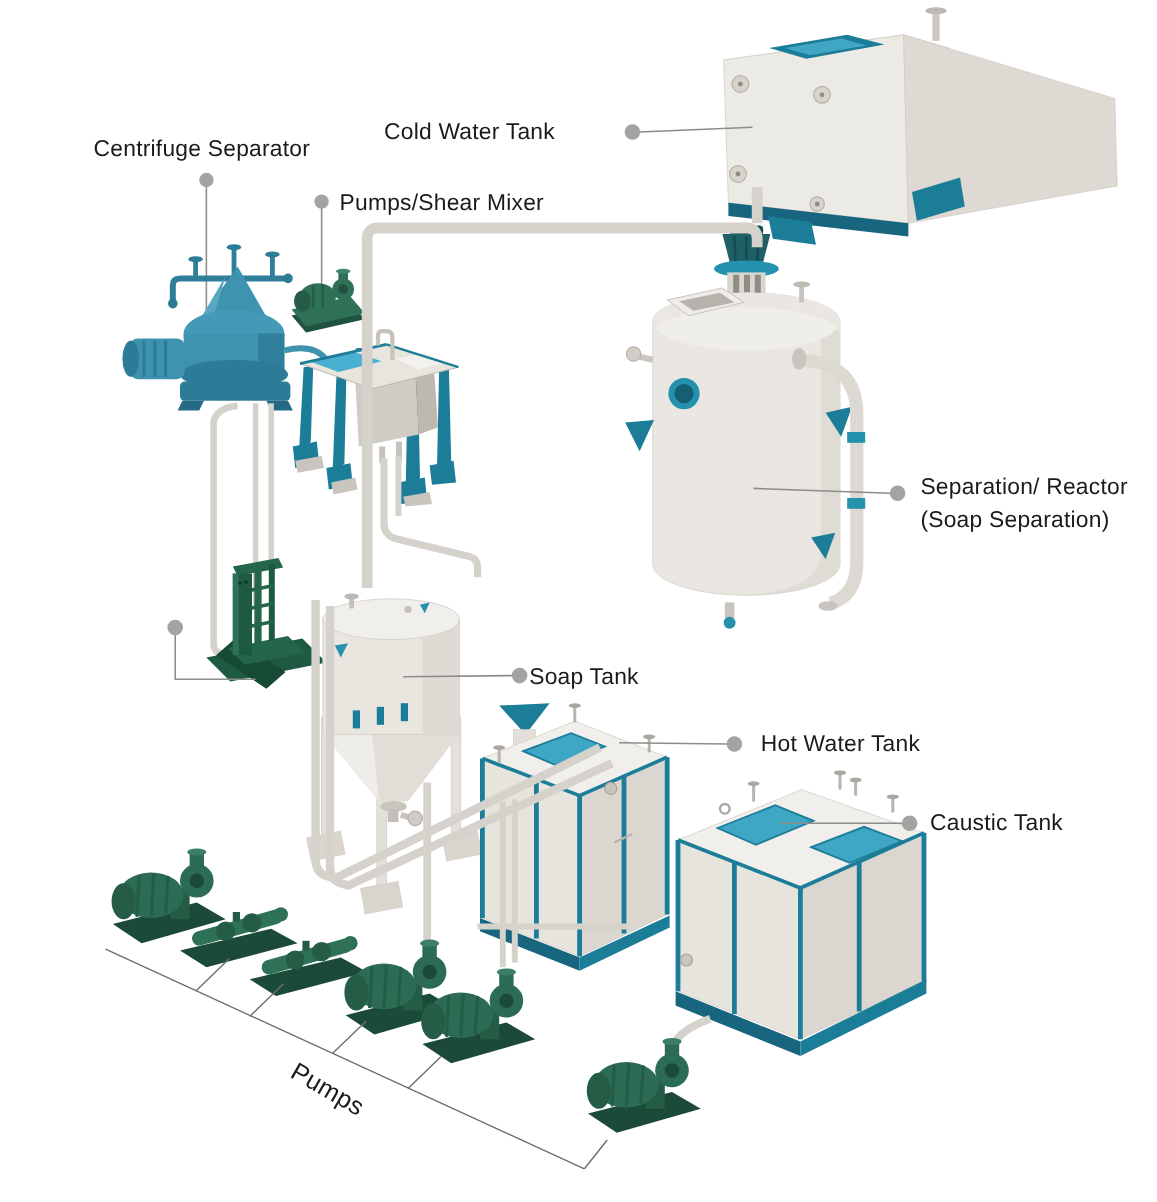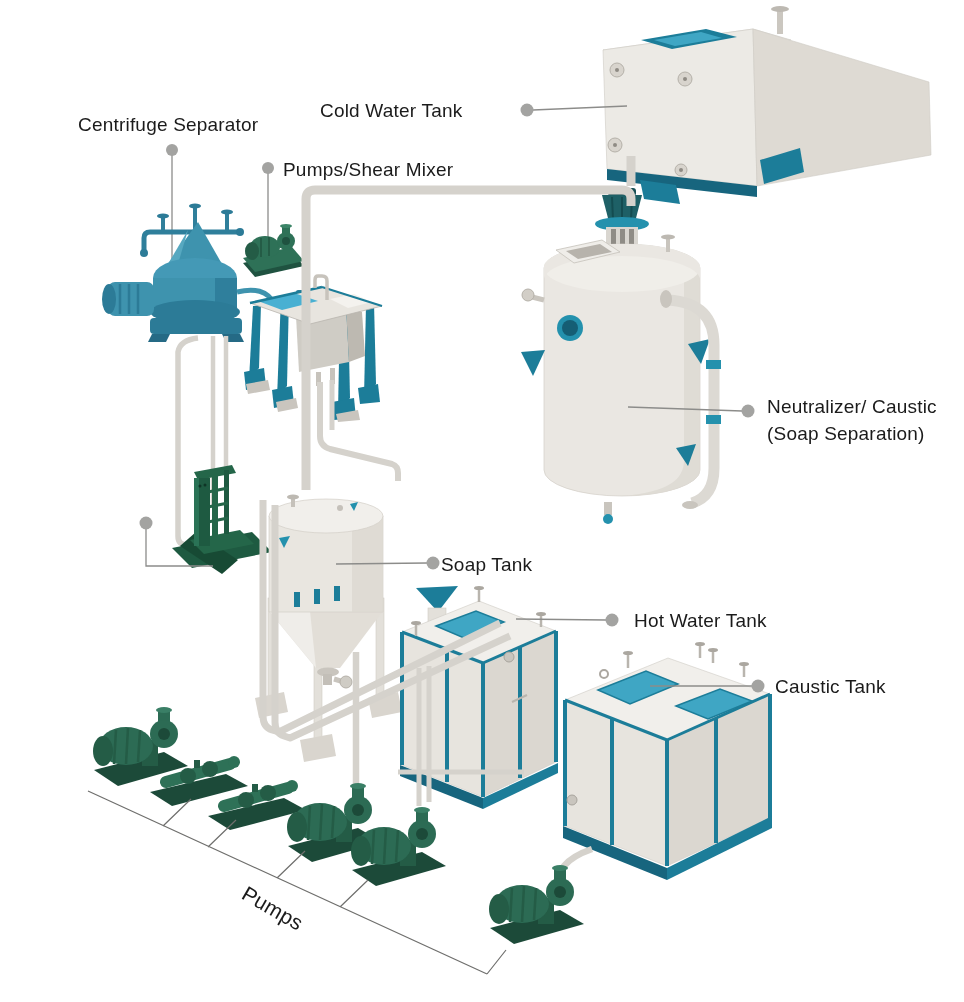--- a/index.html
+++ b/index.html
@@ -351,21 +351,21 @@
     <circle cx="433" cy="563" r="6.5"></circle>
     <circle cx="612" cy="620" r="6.5"></circle>
     <circle cx="758" cy="686" r="6.5"></circle>
   </g>
 </svg>
 
 <div class="lbl" style="left:78px;top:111px">Centrifuge Separator</div>
 <div class="lbl" style="left:283px;top:156px">Pumps/Shear Mixer</div>
 <div class="lbl right" style="left:320px;top:97px;width:195px">Cold Water Tank</div>
 <div class="lbl" style="left:767px;top:393px">
-  <div>Neutralizer/ Caustic</div>
+  <div>Separation/ Reactor</div>
   <div>(Soap Separation)</div>
 </div>
 <div class="lbl" style="left:441px;top:551px">Soap Tank</div>
 <div class="lbl" style="left:634px;top:607px">Hot Water Tank</div>
 <div class="lbl" style="left:775px;top:673px">Caustic Tank</div>
 <div class="lbl rot" style="left:244px;top:878px">Pumps</div>
 
 </div>
 
 </body></html>

